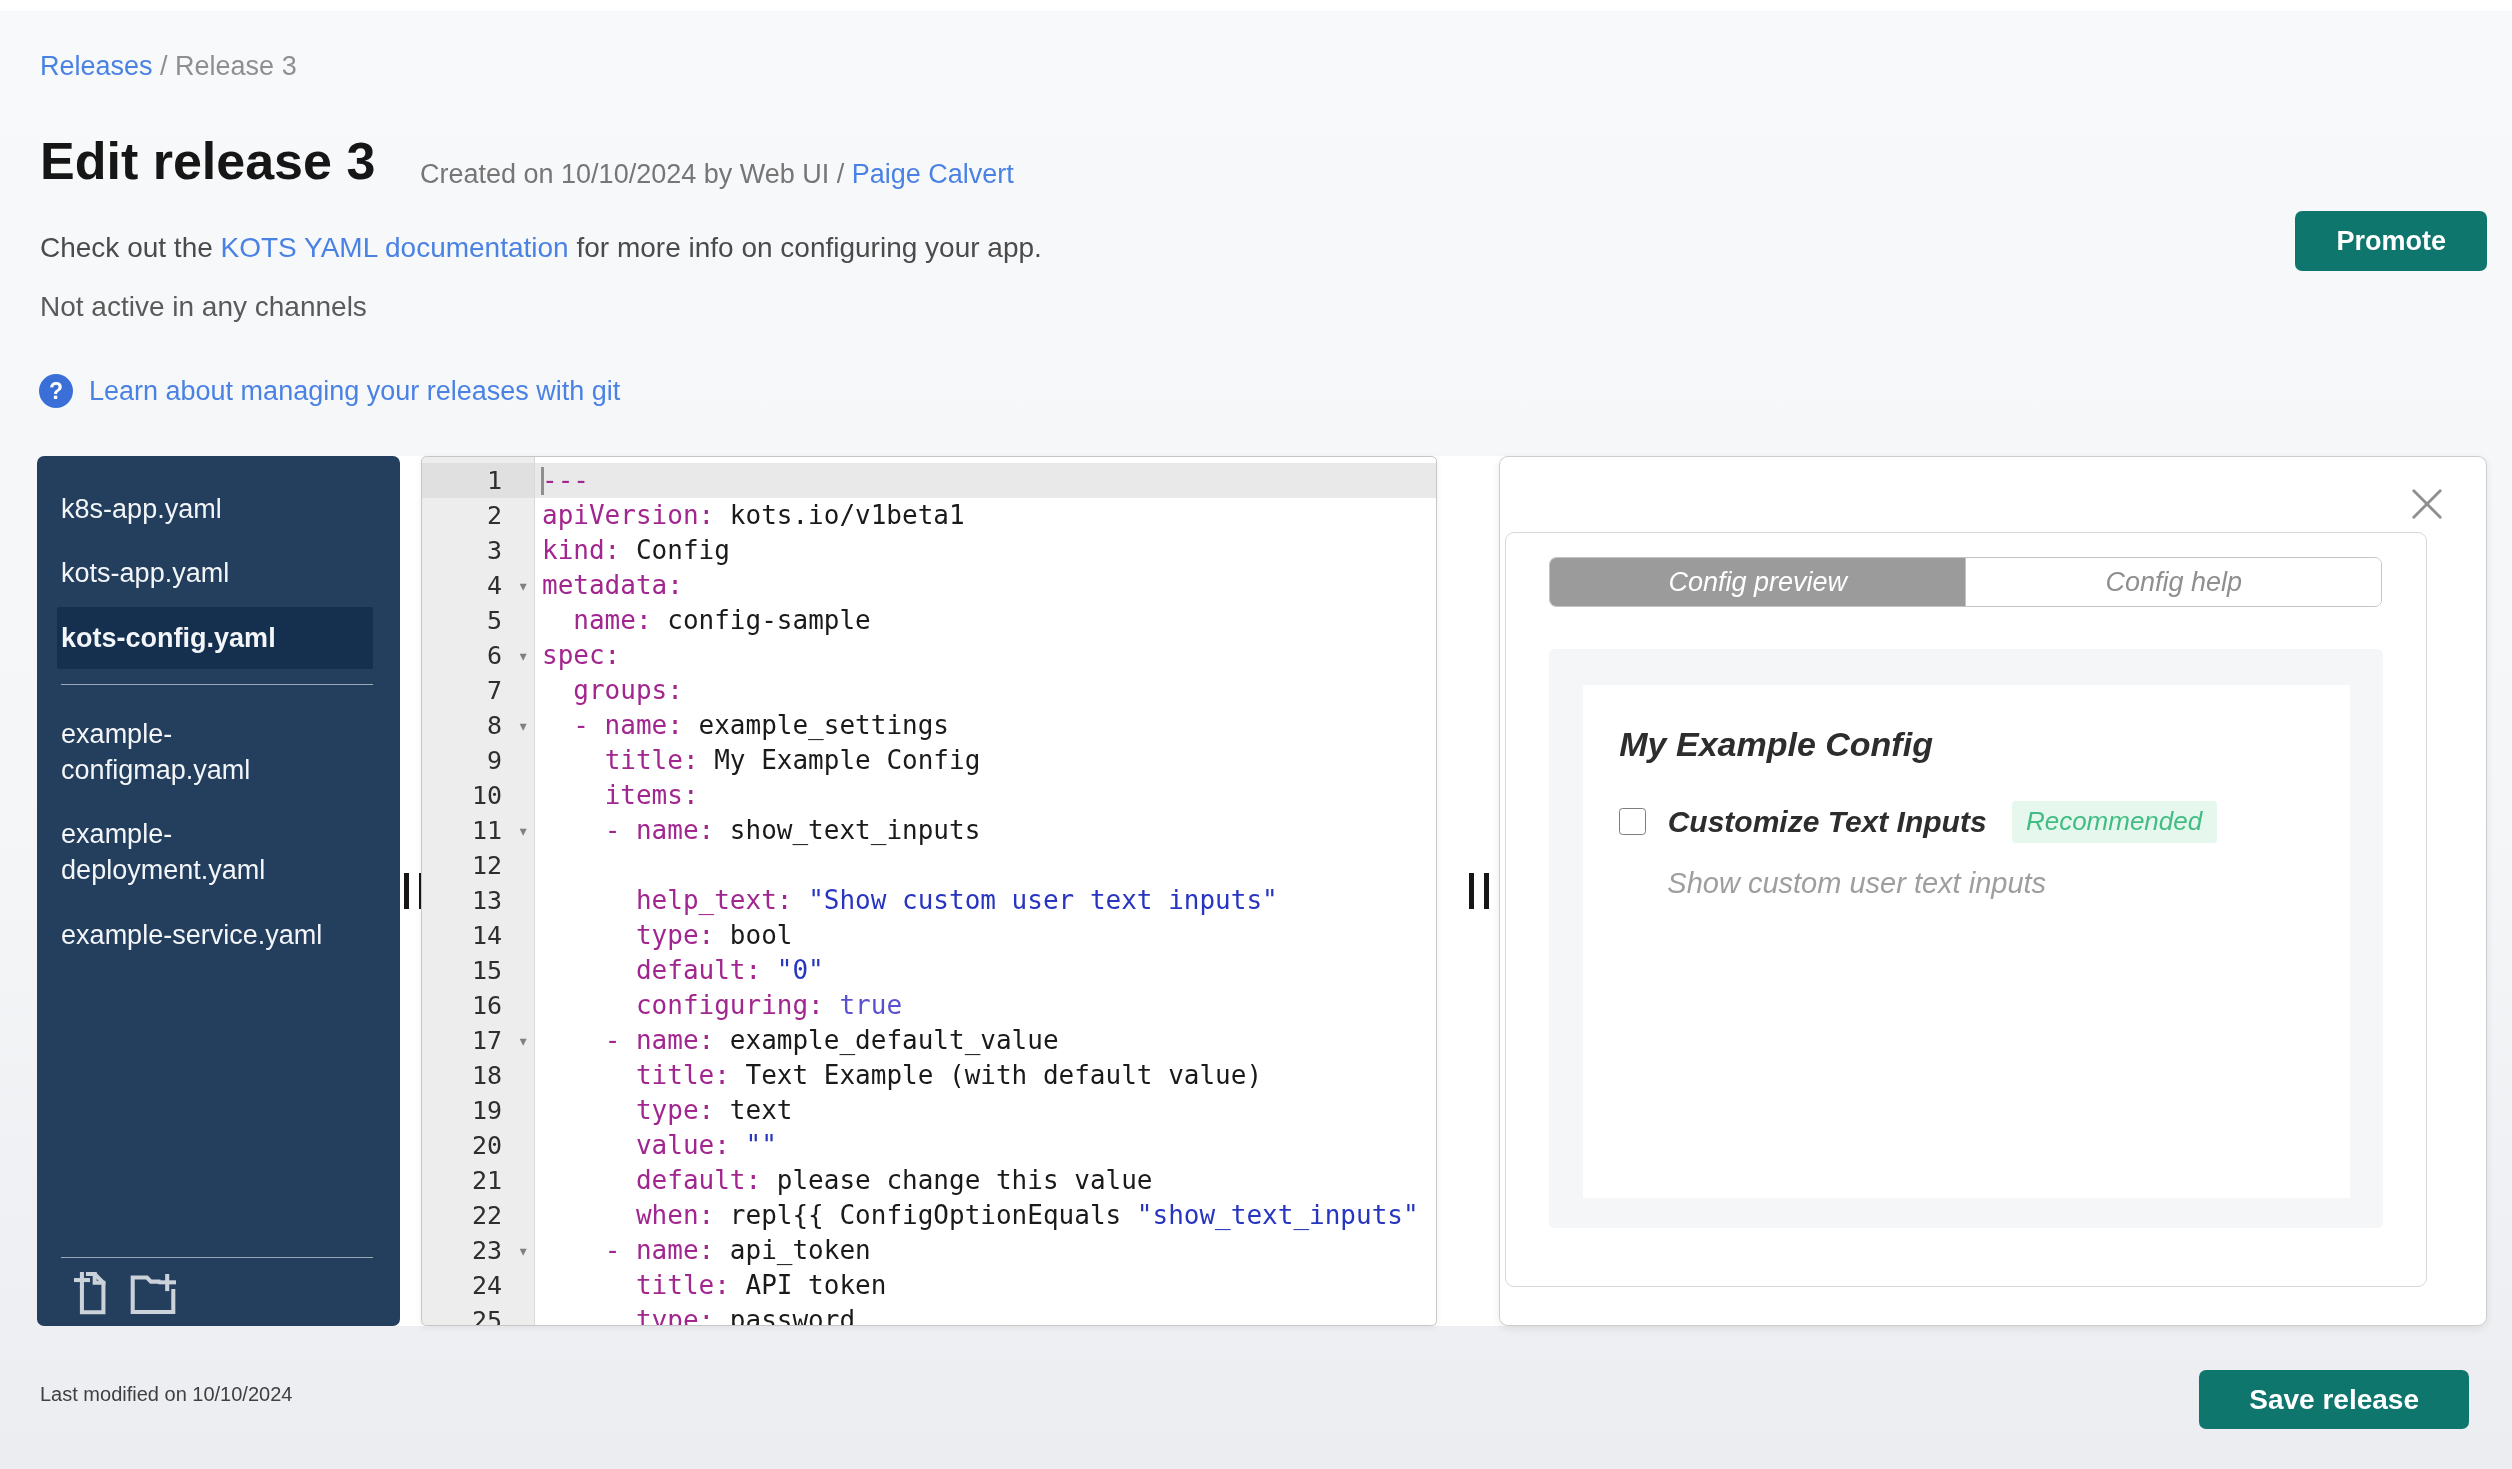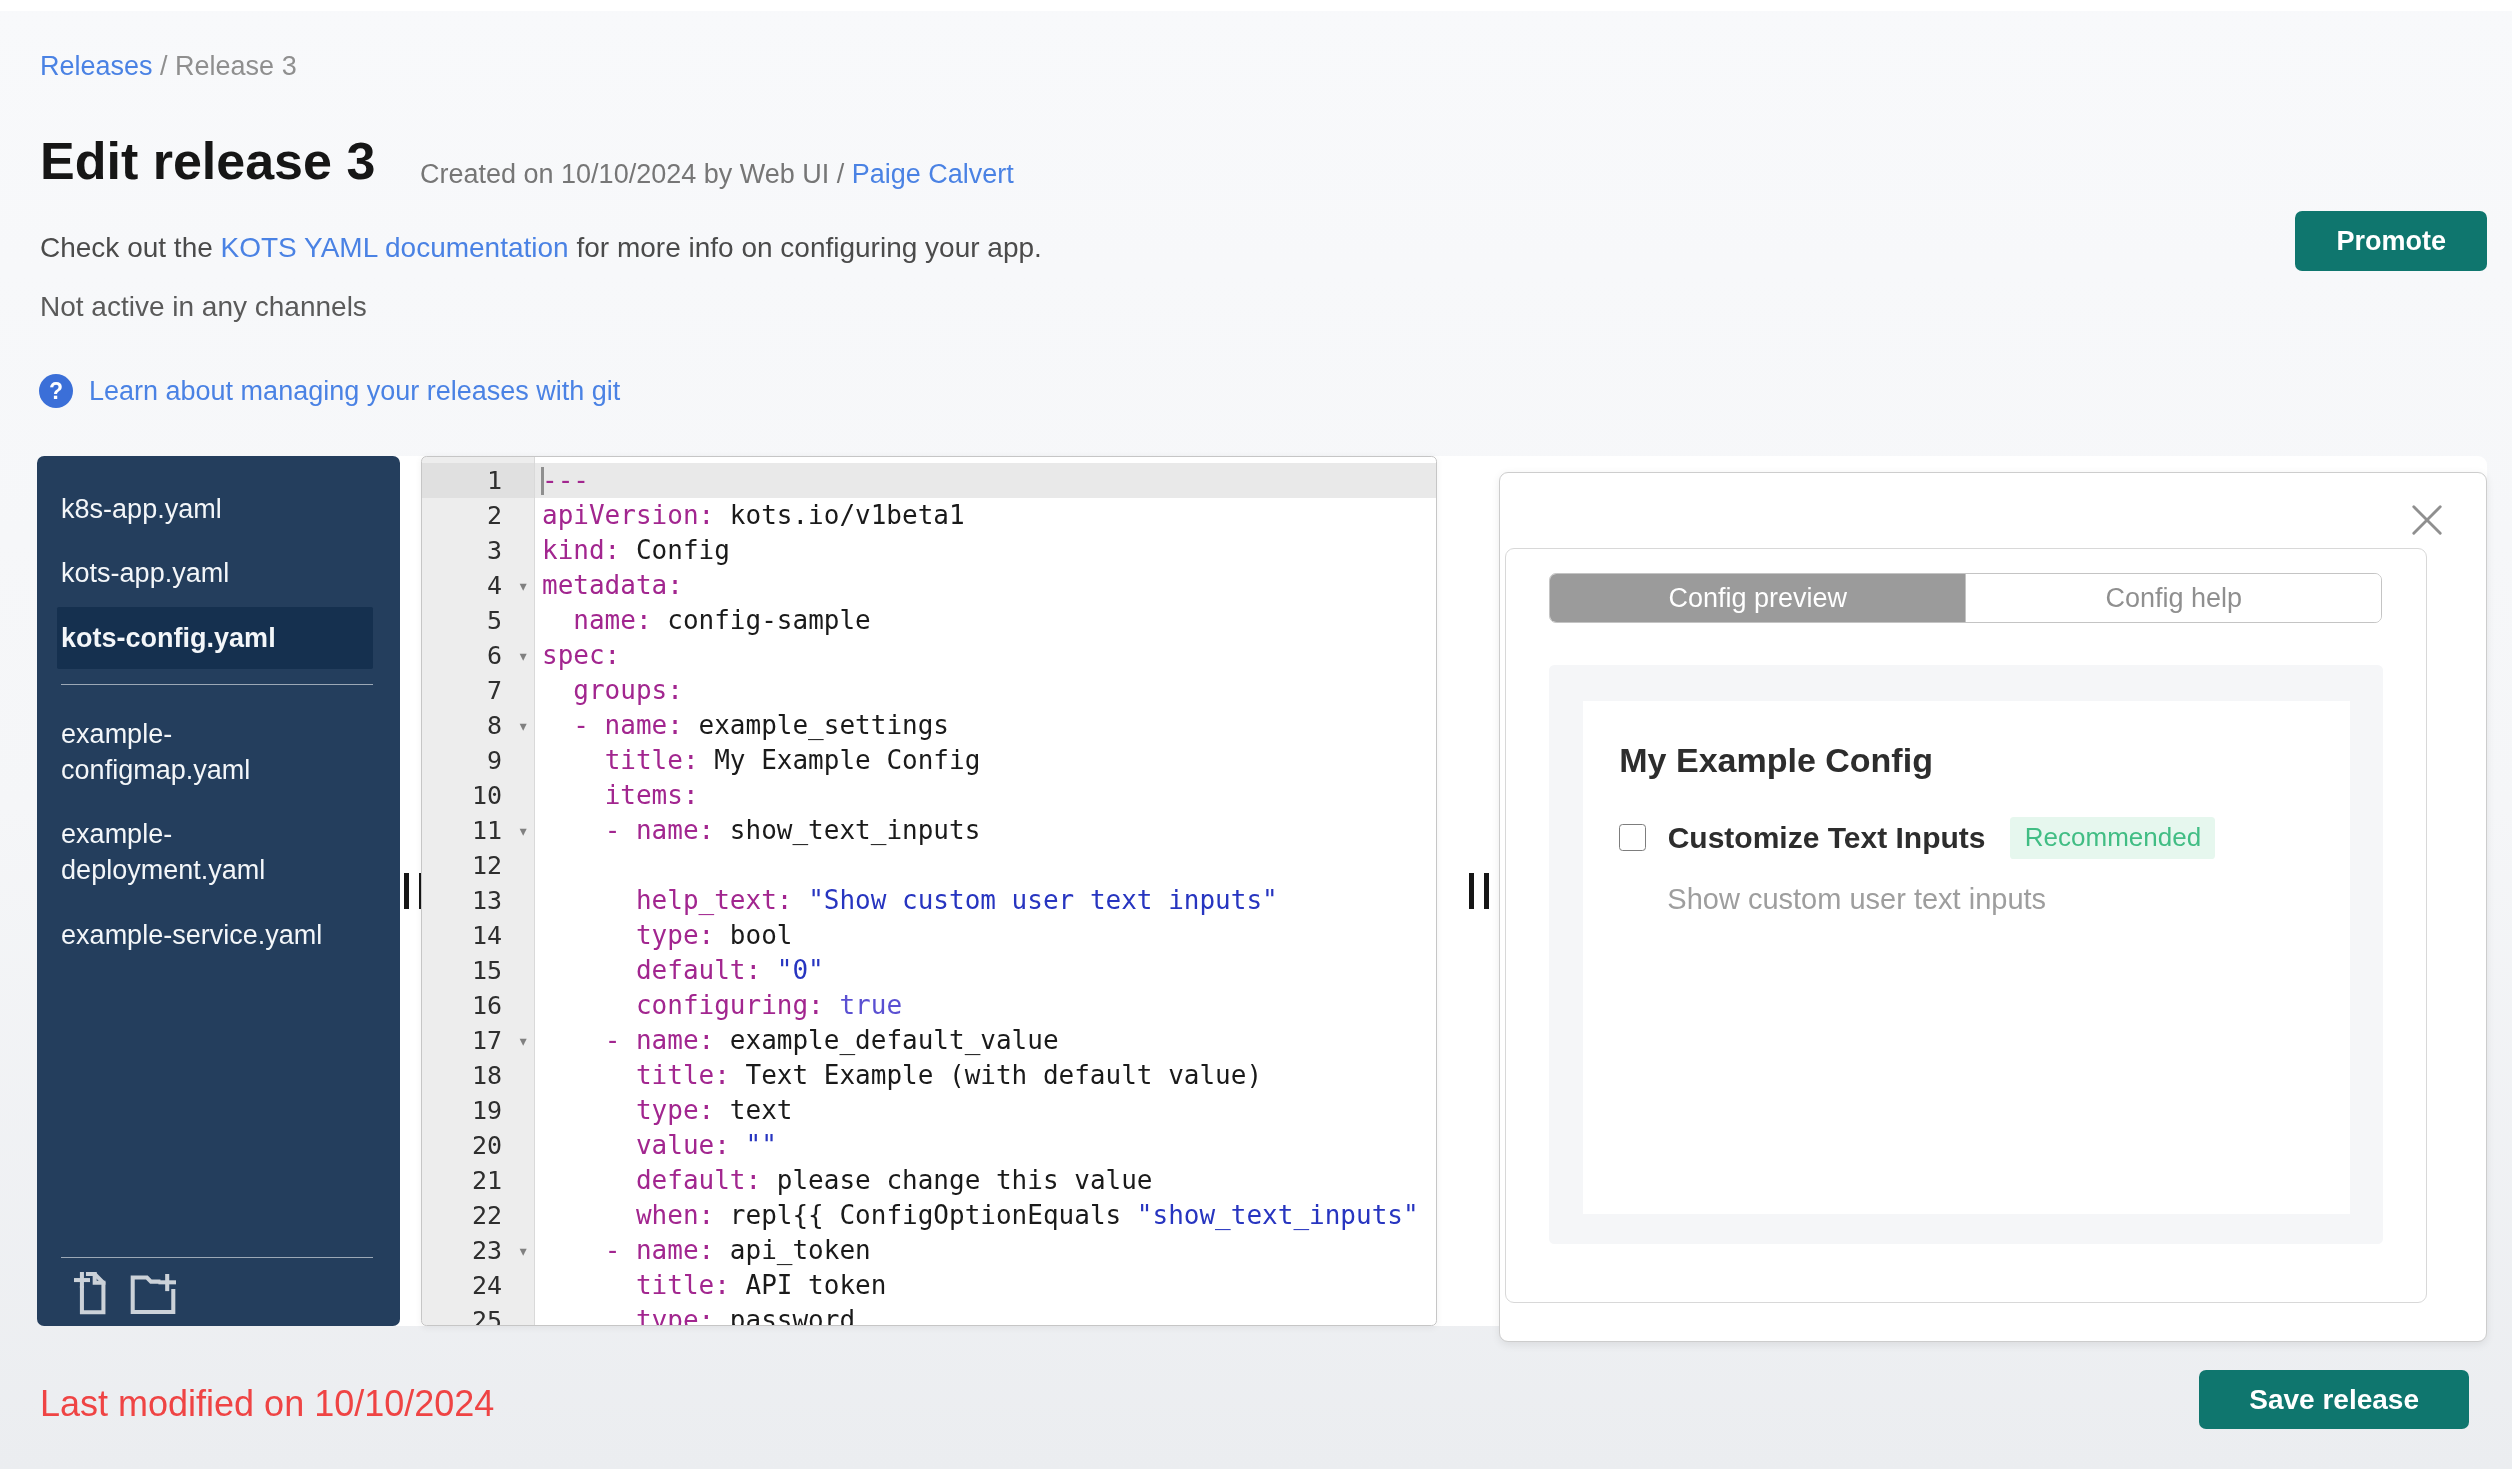--- a/index.html
+++ b/index.html
@@ -66,22 +66,22 @@
     font-size:25px;line-height:35px;color:#2e2e2e;position:relative;}
   .gutter-cell .fold{position:absolute;right:5.3px;top:0;font-size:18px;color:#808080;line-height:35px;cursor:pointer;}
   .code-cell{flex:1;white-space:pre;font-size:26px;line-height:35px;padding-left:8px;position:relative;overflow:hidden;}
   .tk-key{color:#a2268f;}
   .tk-plain{color:#1a1a1a;}
   .tk-str{color:#2735c0;}
   .tk-kw{color:#5a50d2;}
   .cursor{position:absolute;left:7.1px;top:3.6px;width:2.7px;height:28px;background:#8f8f8f;}
 
   
-  #preview-panel{left:1462px;top:16px;width:988px;height:870px;background:#fff;border:0.9px solid #cdcdcd;
-    box-sizing:border-box;border-radius:9px;box-shadow:0 2.7px 9px rgba(0,0,0,.08);}
+  #preview-panel{left:1462px;top:0;width:988px;height:870px;background:#fff;border:0.9px solid #cdcdcd;
+    box-sizing:border-box;border-radius:9px;box-shadow:0 2.7px 9px rgba(0,0,0,.08);font-style:italic;}
   #close-btn{position:absolute;left:910px;top:30px;width:34px;height:34px;cursor:pointer;}
   #config-card{position:absolute;left:5.3px;top:75px;width:922px;height:755px;background:#fff;
     border:0.9px solid #d8d8d8;border-radius:9px;box-sizing:border-box;}
   #tab-bar{position:absolute;left:43px;top:24px;width:833px;height:50px;display:flex;
     border:0.9px solid #c4c4c4;border-radius:7.1px;overflow:hidden;box-sizing:border-box;}
   .ptab{flex:1;display:flex;align-items:center;justify-content:center;font-size:27px;cursor:pointer;
     background:#fff;color:#8f8f8f;}
   .ptab + .ptab{border-left:0.9px solid #c4c4c4;}
   .ptab.active{background:#9b9b9b;color:#fff;}
   #preview-gray{position:absolute;left:43px;top:116px;width:834px;height:579px;background:#f5f6f8;border-radius:5.3px;}
@@ -89,21 +89,21 @@
     box-sizing:border-box;padding:39px 36px;}
   #group-title{font-size:34px;font-weight:700;color:#2d2d2d;margin:0;line-height:41px;}
   #item-row{margin-top:36px;display:flex;align-items:center;gap:21.4px;}
   #item-checkbox{width:27px;height:27px;border:1.8px solid #7d7d7d;border-radius:3.6px;background:#fff;
     box-sizing:border-box;flex:0 0 auto;cursor:pointer;}
   #item-label{font-size:30px;font-weight:700;color:#2d2d2d;}
   #item-badge{font-size:26px;color:#41bd84;background:#e6f7ee;border-radius:3.6px;padding:5.3px 14.3px;margin-left:3.6px;}
   #item-help{margin-top:24px;margin-left:48px;font-size:29px;color:#9e9e9e;}
 
   
-  #last-modified{left:40px;top:1383px;font-size:36px;color:#ef4444;text-align:center;}
+  #last-modified{left:40px;top:1383px;font-size:20px;color:#404040;text-align:center;}
 </style>
 </head>
 <body>
 
 <div id="top-strip" class="abs"></div>
 
 <div id="breadcrumb" class="abs"><span class="bc-link">Releases</span><span> / </span><span>Release 3</span></div>
 
 <h1 id="page-title" class="abs">Edit release 3</h1>
 

